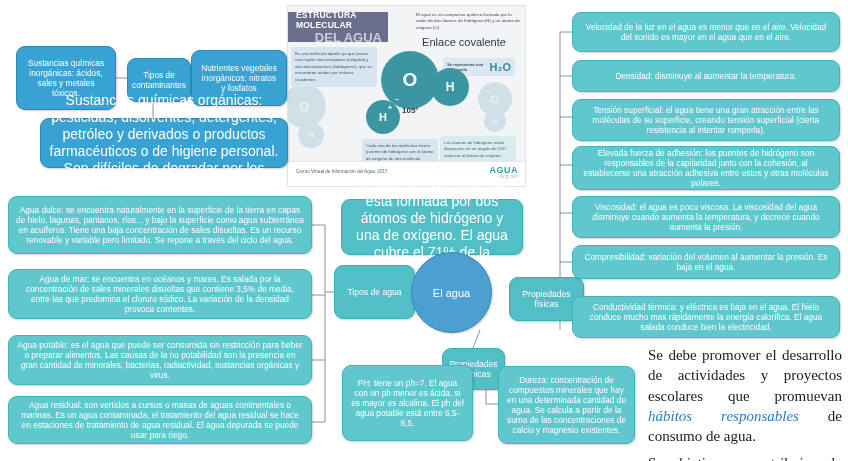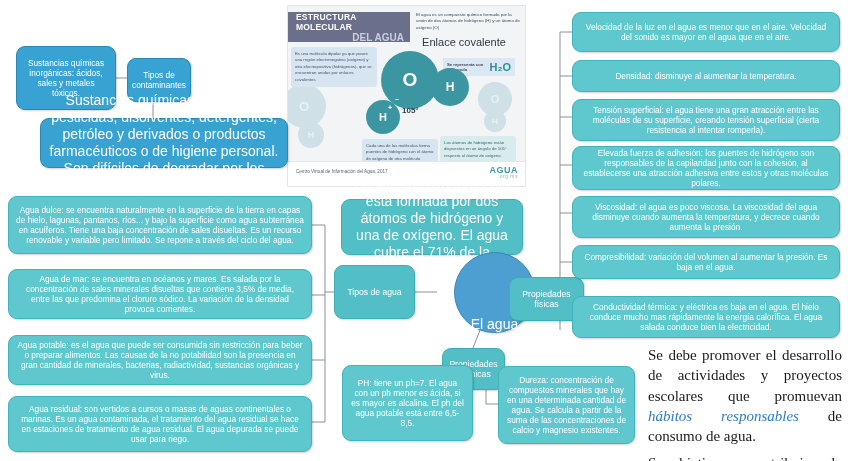--- a/index.html
+++ b/index.html
@@ -35,27 +35,27 @@
     background:#4e9fd1;border:1px solid #3b87ba;
     box-shadow:1px 1px 2px rgba(0,0,0,.18);
   }
 
   
   #info{
     position:absolute;left:287px;top:5px;width:237px;height:180px;
     background:#f2f4f6;border:1px solid #e2e5e8;overflow:hidden;
   }
   #info .hdr{
-    position:absolute;left:0;top:6px;width:122px;height:30px;
+    position:absolute;left:0;top:6px;width:100px;height:30px;
     background:#6a6f8c;color:#fff;
     display:flex;flex-direction:column;justify-content:center;
     padding-left:8px;box-sizing:border-box;
   }
   #info .hdr .l1{font-size:8.5px;font-weight:bold;letter-spacing:.2px;}
-  #info .hdr .l2{font-size:10px;font-weight:bold;color:#c9cede;text-align:right;padding-right:6px;}
+  #info .hdr .l2{font-size:13px;font-weight:bold;color:#c9cede;text-align:right;padding-right:6px;}
   #info .topnote{
     position:absolute;left:128px;top:6px;width:104px;
     font-size:4.4px;color:#3d4a5c;line-height:1.45;
   }
   #info .covalente{
     position:absolute;left:120px;top:30px;width:112px;text-align:center;
     font-size:11px;color:#2f3a48;
   }
   #info .formula{
     position:absolute;left:155px;top:52px;width:72px;height:18px;
@@ -182,44 +182,47 @@
       </div>
     </div>
   </div>
 
   <div class="node blue" style="left:16px;top:46px;width:100px;height:64px;font-size:8.3px;">
     <span>Sustancias químicas inorgánicas: ácidos, sales y metales tóxicos.</span>
   </div>
   <div class="node blue" style="left:127px;top:58px;width:64px;height:44px;font-size:8.3px;">
     <span>Tipos de contaminantes</span>
   </div>
+  <div class="node blue" style="left:191px;top:50px;width:96px;height:56px;font-size:8.3px;">
+    <span>Nutrientes vegetales inorgánicos: nitratos y fosfatos</span>
+  </div>
   <div class="node blue" style="left:40px;top:118px;width:248px;height:50px;font-size:14px;">
     <span>Sustancias químicas orgánicas: pesticidas, disolventes, detergentes, petróleo y derivados o productos farmacéuticos o de higiene personal. Son difíciles de degradar por los microorganismos.</span>
   </div>
 
   <div class="node teal" style="left:8px;top:196px;width:304px;height:58px;font-size:8.3px;">
     <span>Agua dulce: se encuentra naturalmente en la superficie de la tierra en capas de hielo, lagunas, pantanos, ríos... y bajo la superficie como agua subterránea en acuíferos. Tiene una baja concentración de sales disueltas. Es un recurso renovable y variable pero limitado. Se repone a través del ciclo del agua.</span>
   </div>
   <div class="node teal" style="left:8px;top:269px;width:304px;height:50px;font-size:8.3px;">
     <span>Agua de mar: se encuentra en océanos y mares. Es salada por la concentración de sales minerales disueltas que contiene 3,5% de media, entre las que predomina el cloruro sódico. La variación de la densidad provoca corrientes.</span>
   </div>
   <div class="node teal" style="left:8px;top:335px;width:304px;height:50px;font-size:8.3px;">
     <span>Agua potable: es el agua que puede ser consumida sin restricción para beber o preparar alimentos. Las causas de la no potabilidad son la presencia en gran cantidad de minerales, bacterias, radiactividad, sustancias orgánicas y virus.</span>
   </div>
-  <div class="node teal" style="left:8px;top:396px;width:304px;height:56px;font-size:8.3px;">
+  <div class="node teal" style="left:8px;top:396px;width:304px;height:48px;font-size:8.3px;">
     <span>Agua residual: son vertidos a cursos o masas de aguas continentales o marinas. Es un agua contaminada, el tratamiento del agua residual se hace en estaciones de tratamiento de agua residual. El agua depurada se puede usar para riego.</span>
   </div>
 
   <div class="node mid" style="left:341px;top:199px;width:182px;height:56px;font-size:14px;">
     <span>Sustancia cuya molécula está formada por dos átomos de hidrógeno y una de oxígeno. El agua cubre el 71% de la superficie terrestre.</span>
   </div>
   <div class="node mid" style="left:334px;top:265px;width:81px;height:54px;font-size:8.6px;">
     <span>Tipos de agua</span>
   </div>
-  <div class="circle" style="left:454px;top:252px;width:79px;height:79px;font-size:14px;align-items:flex-end;">
+  <div class="circle" style="left:411px;top:252px;width:79px;height:79px;font-size:11px;">
     <span>El agua</span>
   </div>
   <div class="node mid" style="left:509px;top:277px;width:75px;height:44px;font-size:8.6px;">
     <span>Propiedades físicas</span>
   </div>
   <div class="node mid" style="left:442px;top:348px;width:63px;height:42px;font-size:8.6px;">
     <span>Propiedades químicas</span>
   </div>
 
   <div class="node teal" style="left:572px;top:12px;width:268px;height:40px;font-size:8.3px;">

